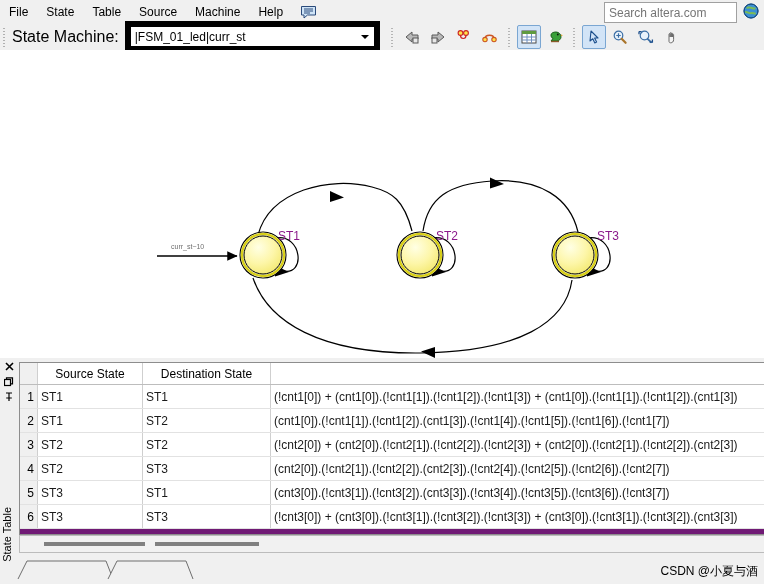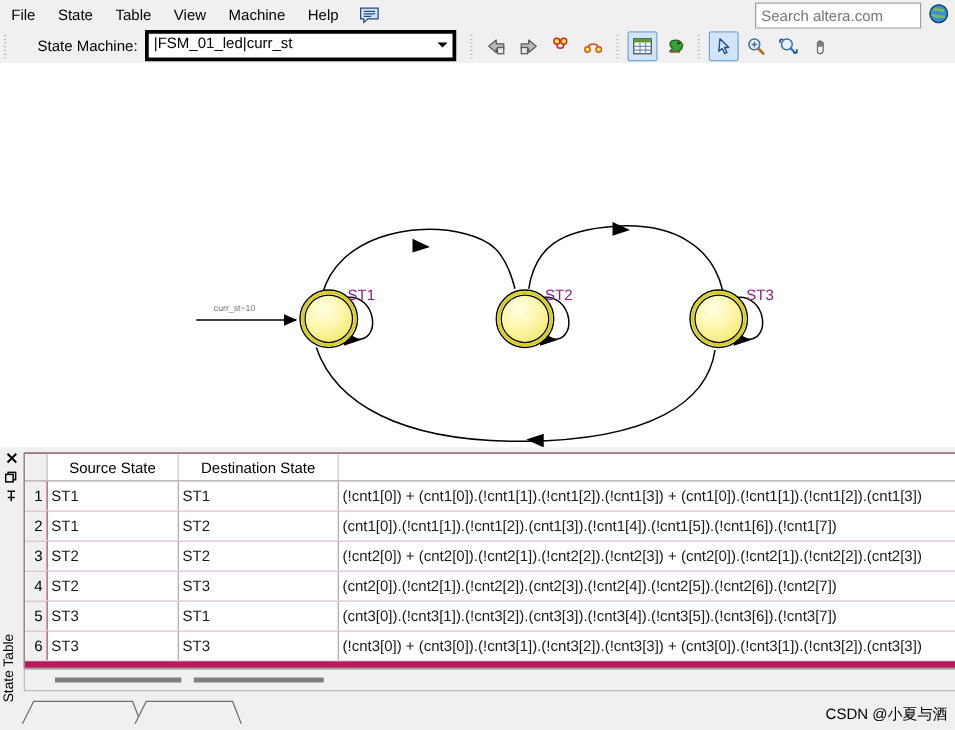--- a/index.html
+++ b/index.html
@@ -66,30 +66,30 @@
   }
   .grip {
     width: 5px; height: 20px;
     margin: 0 3px 0 2px;
     background-image: repeating-linear-gradient(to bottom, #b0b0b0 0 1px, transparent 1px 3px);
     background-size: 2px 3px;
     background-repeat: repeat-y;
     background-position: 1px 1px;
   }
   .sm-label {
-    font-size: 12px; color: #000;
-    margin-left: 20px; margin-right: 6px;
+    font-size: 16px; color: #000;
+    margin-left: 2px; margin-right: 6px;
     white-space: nowrap;
   }
   .sm-combo {
     position: relative;
     width: 243px; height: 19px;
-    border: 3px solid #000000;
+    border: 6px solid #000000;
     background: #fff;
-    display: flex; 
+    display: flex; align-items: center;
   }
   .sm-combo .val {
     font-size: 12px; color: #000;
     padding-left: 4px;
     white-space: nowrap; overflow: hidden;
     flex: 1;
   }
   .sm-combo .arrow {
     width: 17px; height: 17px;
     display: flex; align-items: center; justify-content: center;
@@ -152,21 +152,21 @@
     writing-mode: vertical-rl;
     transform: rotate(180deg);
     font-size: 11px;
     color: #000;
     letter-spacing: 0px;
     white-space: nowrap;
   }
   .table-box {
     position: absolute; left: 19px; top: 4px;
     width: 744px; height: 171px;
-    background: #be185d;
+    background: #701a75;
     border: 1px solid #8d8d8d;
     overflow: hidden;
   }
   table.st {
     border-collapse: collapse;
     table-layout: fixed;
     width: 1200px;
     font-size: 12px;
     color: #1a1a1a;
   }
@@ -263,21 +263,21 @@
 </style>
 </head>
 <body>
 
 <div id="app">
 
   <div class="menubar">
     <div class="menu-item">File</div>
     <div class="menu-item">State</div>
     <div class="menu-item">Table</div>
-    <div class="menu-item">View</div>
+    <div class="menu-item">Source</div>
     <div class="menu-item">Machine</div>
     <div class="menu-item">Help</div>
     <div class="menu-balloon">
       <svg width="17" height="14" viewBox="0 0 17 14">
         <path d="M1.5 1.5h14v8.5h-8l-3.5 3v-3h-2.5z" fill="#cfe4f7" stroke="#2a4a7a" stroke-width="1"></path>
         <path d="M4 4h9M4 6h9M4 8h6" stroke="#2a4a7a" stroke-width="1"></path>
       </svg>
     </div>
 
     <div class="search-wrap">

